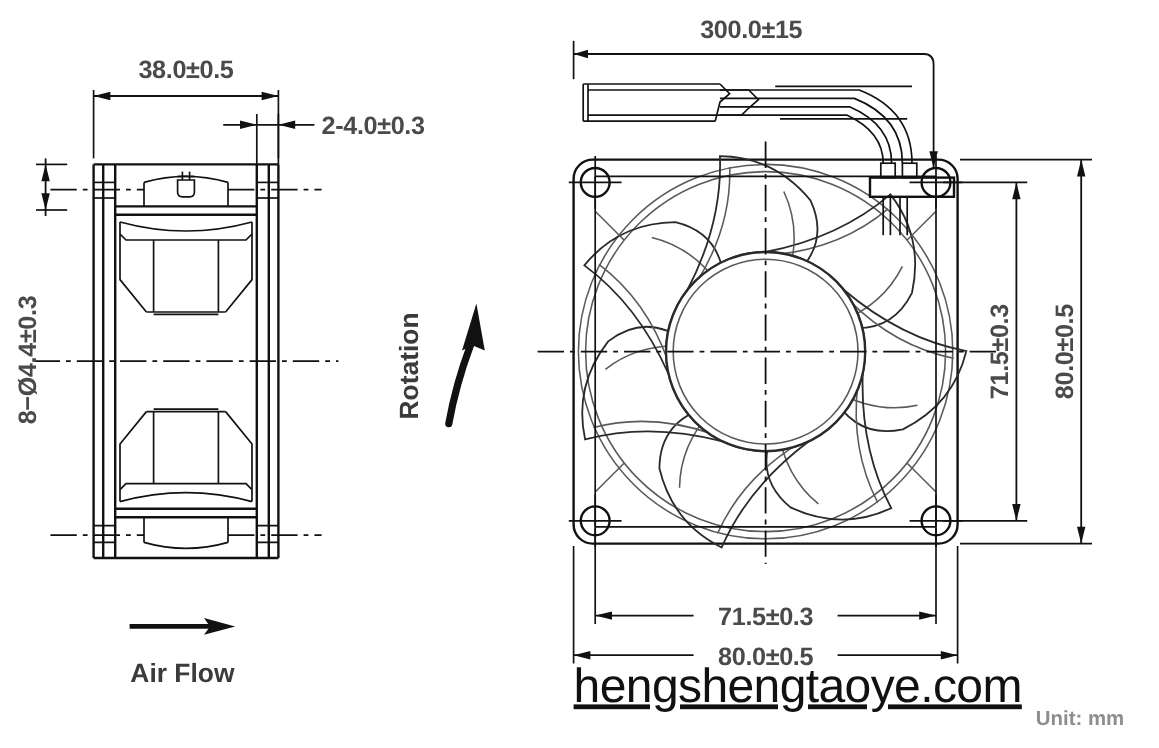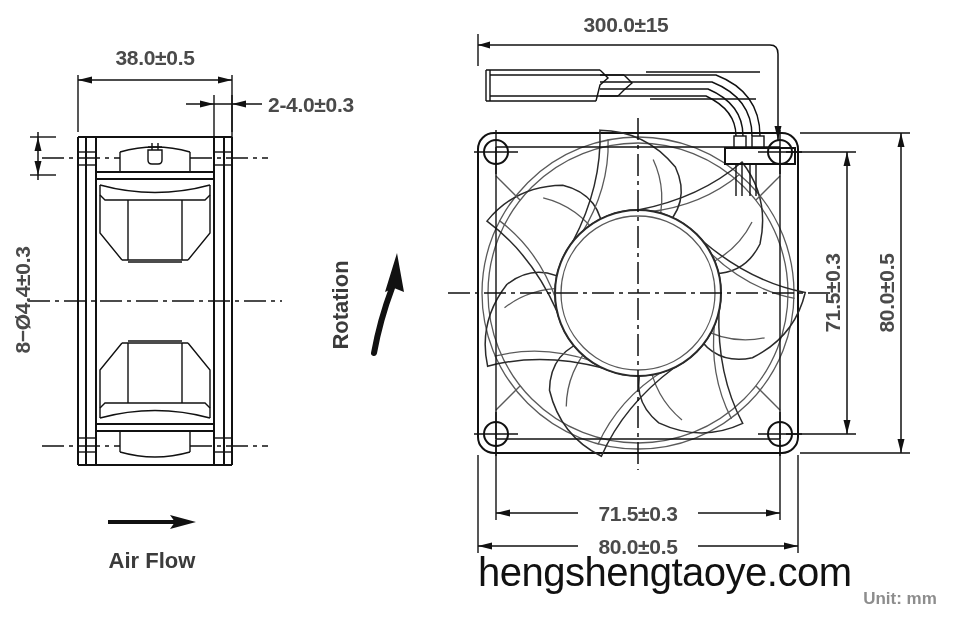--- a/index.html
+++ b/index.html
@@ -33,20 +33,21 @@
   .wm{
     position:absolute;
     left:478px;top:552px;
     font-family:"Liberation Sans", sans-serif;
     font-size:40px;
     font-weight:400;
     color:#111111;
     white-space:nowrap;
     letter-spacing:-0.5px;
     line-height:1;
+    text-decoration:underline;
   }
   .ln{stroke:#111111;fill:none;}
   .thin{stroke-width:1.4;}
   .med{stroke-width:2.0;}
   .blade{stroke:#2a2a2a;stroke-width:1.5;fill:none;}
   .blade2{stroke:#5a5a5a;stroke-width:1.3;fill:none;}
   .center{stroke:#111111;stroke-width:1.5;fill:none;stroke-dasharray:22 5 4 5;}
   .dim{stroke:#111111;stroke-width:1.5;fill:none;}
   .ext{stroke:#111111;stroke-width:1.4;fill:none;}
 </style>

